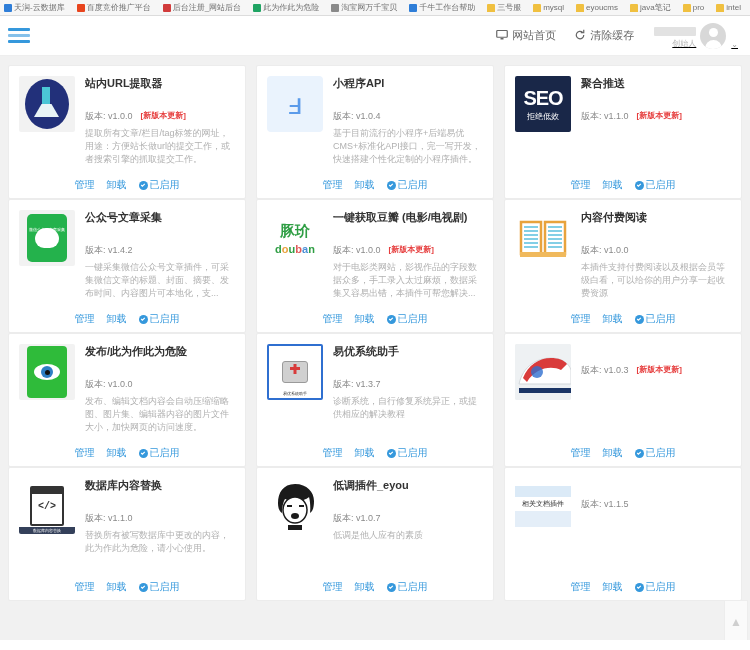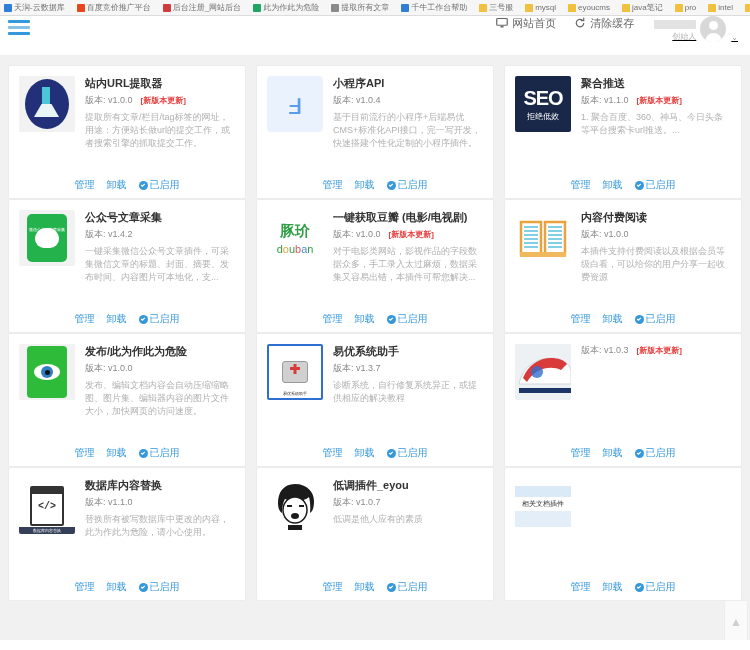--- a/index.html
+++ b/index.html
@@ -36,21 +36,21 @@
   .bm .fav.c1 { background: #2f7ed8; }
   .bm .fav.c2 { background: #e8451e; }
   .bm .fav.c3 { background: #d13b3b; }
   .bm .fav.c4 { background: #1fa463; }
   .bm .fav.c5 { background: #8a8a8a; }
   .bm .lbl { opacity: .78; }
 
   
   .topbar {
     height: 40px; background: #ffffff;
-    display: flex; align-items: flex-start;
+    display: flex; align-items: center;
     padding: 0 12px 0 8px;
     border-bottom: 1px solid #eeeeee;
   }
   .hamburger {
     width: 22px; height: 22px;
     display: flex; flex-direction: column; justify-content: center; gap: 3px;
     cursor: pointer;
   }
   .hamburger i { display: block; height: 3px; background: #3598dc; border-radius: 1px; }
   .hamburger i:nth-child(2) { opacity: .6; }
@@ -99,21 +99,21 @@
     width: 56px; height: 56px; flex: 0 0 56px;
     border-radius: 2px; overflow: hidden; position: relative;
     display: flex; align-items: center; justify-content: center;
   }
   .info { flex: 1; min-width: 0; }
   .p-title {
     font-size: 11px; color: #333; font-weight: bold;
     line-height: 14px; margin-bottom: 4px;
     overflow: hidden; text-overflow: ellipsis; white-space: nowrap;
   }
-  .p-ver-row { display: flex; align-items: center; gap: 8px; margin-bottom: 4px; }
+  .p-ver-row { display: flex; align-items: flex-start; gap: 8px; margin-bottom: 4px; margin-top: 20px; }
   .p-ver { font-size: 9px; color: #8a8a8a; }
   .p-new { font-size: 8px; color: #e63c3c; font-weight: bold; }
   .p-desc {
     font-size: 9px; color: #b1b1b1; line-height: 13px;
     max-height: 39px; overflow: hidden;
   }
   .actions {
     display: flex; align-items: center; justify-content: center;
     gap: 12px; padding-top: 4px;
   }
@@ -159,21 +159,21 @@
     content: ""; width: 24px; height: 20px; background: #fff;
     border-radius: 12px 12px 10px 10px;
   }
   .lg-wx .cap {
     position: absolute; top: 13px; left: 1px; right: 1px;
     font-size: 4px; color: #fff; text-align: center; z-index: 2;
   }
 
   .lg-douban { background: #ffffff; flex-direction: column; gap: 2px; }
   .lg-douban .cn { color: #2f9e44; font-size: 15px; font-weight: bold; }
-  .lg-douban .en { font-size: 11px; font-weight: normal; }
+  .lg-douban .en { font-size: 11px; font-weight: bold; }
   .lg-douban .en span:nth-child(1){color:#2f9e44}
   .lg-douban .en span:nth-child(2){color:#e8a33d}
   .lg-douban .en span:nth-child(3){color:#2f9e44}
   .lg-douban .en span:nth-child(4){color:#e05a5a}
   .lg-douban .en span:nth-child(5){color:#4a8fd6}
   .lg-douban .en span:nth-child(6){color:#2f9e44}
 
   .lg-book { background: #ffffff; }
   .lg-book svg { width: 50px; height: 44px; }
 
@@ -262,21 +262,21 @@
     <div class="bm">
       <span class="fav c3"></span>
       <span class="lbl">后台注册_网站后台</span>
     </div>
     <div class="bm">
       <span class="fav c4"></span>
       <span class="lbl">此为作此为危险</span>
     </div>
     <div class="bm">
       <span class="fav c5"></span>
-      <span class="lbl">提取所有文章</span>
+      <span class="lbl">淘宝网万千宝贝</span>
     </div>
     <div class="bm">
       <span class="fav c1"></span>
       <span class="lbl">千牛工作台帮助</span>
     </div>
     <div class="bm">
       <span class="fav folder"></span>
       <span class="lbl">三号服</span>
     </div>
     <div class="bm">
@@ -406,21 +406,20 @@
           <div class="logo lg-seo">
             <div class="s1">SEO</div>
             <div class="s2">拒绝低效</div>
           </div>
           <div class="info">
             <div class="p-title">聚合推送</div>
             <div class="p-ver-row">
               <span class="p-ver"><span>版本:</span> <span>v1.1.0</span></span>
               <span class="p-new">[新版本更新]</span>
             </div>
-            <div class="p-desc">1. 聚合百度、360、神马、今日头条等平台搜索卡url推送。...</div>
           </div>
         </div>
         <div class="actions">
           <span class="act">管理</span>
           <span class="act">卸载</span>
           <span class="act status">
             <span class="chk">
               <svg viewBox="0 0 10 10">
                 <path d="M2 5l2 2 4-4" fill="none" stroke="#fff" stroke-width="2"></path>
               </svg>
@@ -668,20 +667,23 @@
         </div>
       </div>
       <div class="card">
         <div class="card-body">
           <div class="logo lg-blur">
             <div class="b1"></div>
             <div class="b2">相关文档插件</div>
             <div class="b3"></div>
           </div>
           <div class="info">
+            <div class="p-ver-row">
+              <span class="p-ver"><span>版本:</span> <span>v1.1.5</span></span>
+            </div>
           </div>
         </div>
         <div class="actions">
           <span class="act">管理</span>
           <span class="act">卸载</span>
           <span class="act status">
             <span class="chk">
               <svg viewBox="0 0 10 10">
                 <path d="M2 5l2 2 4-4" fill="none" stroke="#fff" stroke-width="2"></path>
               </svg>

